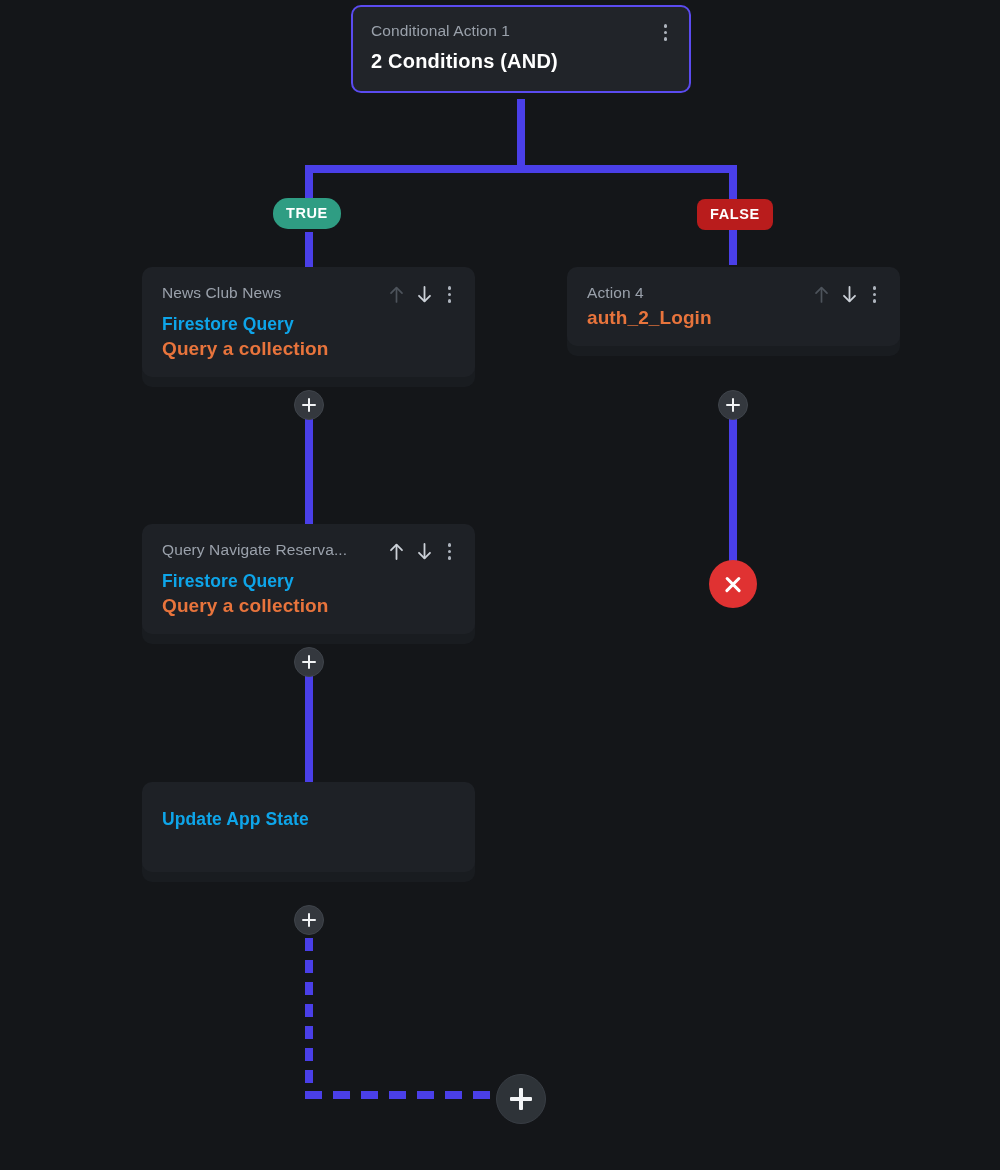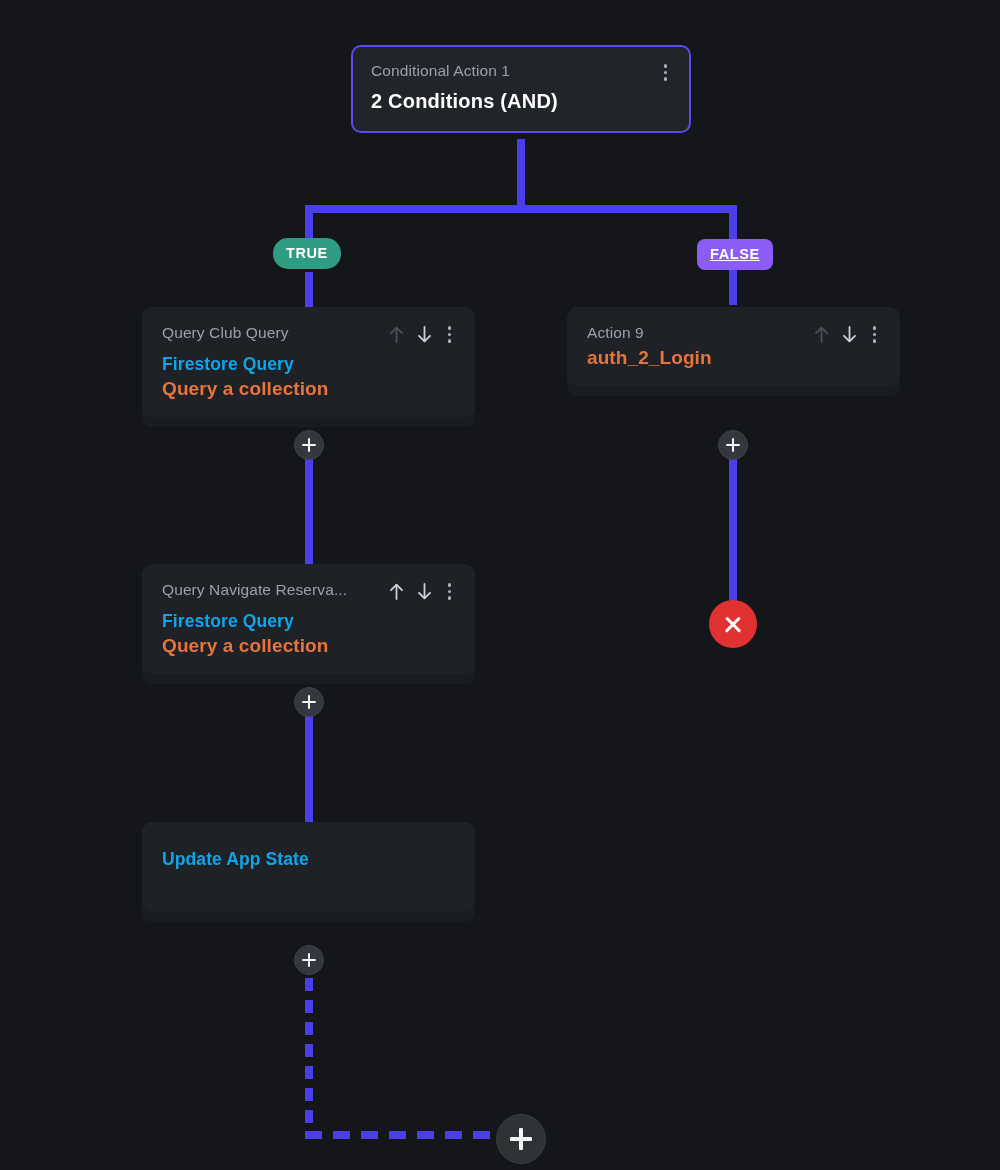--- a/index.html
+++ b/index.html
@@ -13,21 +13,20 @@
     position: relative;
     overflow: hidden;
     font-family: "Liberation Sans", sans-serif;
     -webkit-font-smoothing: antialiased;
   }
   #canvas {
     position: absolute;
     inset: 0;
     width: 1000px;
     height: 874px;
-    margin-top: 40px;
   }
 
   
   .conn {
     position: absolute;
     background: #4a3fe8;
     z-index: 1;
   }
   .conn.v { width: 8px; }
   .conn.h { height: 8px; }
@@ -181,21 +180,21 @@
     z-index: 5;
     border-radius: 8px;
     padding: 7px 13px 8px 13px;
     font-size: 14.5px;
     font-weight: bold;
     letter-spacing: 0.6px;
     color: #ffffff;
     line-height: 16px;
   }
   .badge.true  { background: #2f9d83; border-radius: 15px; }
-  .badge.false { background: #8b5cf6; text-decoration: underline; }
+  .badge.false { background: #b91c1c; }
 
   
   .stop {
     position: absolute;
     width: 48px;
     height: 48px;
     border-radius: 50%;
     background: #e03232;
     z-index: 6;
     display: flex;
@@ -243,21 +242,21 @@
     </div>
   </div>
 
   <div class="badge true" style="left:273px; top:198px;">TRUE</div>
   <div class="badge false" style="left:697px; top:199px;">FALSE</div>
 
   <div class="node" style="left:142px; top:267px; width:333px;">
     <div class="card-shadow"></div>
     <div class="card">
       <div class="card-head">
-        <div class="card-title">Query Club Query</div>
+        <div class="card-title">News Club News</div>
         <div class="card-actions">
           <span class="icon-btn arrow-dim">
             <svg width="17" height="19" viewBox="0 0 17 19" fill="none">
               <line x1="8.5" y1="17" x2="8.5" y2="3" stroke-width="1.7" stroke-linecap="round"></line>
               <path d="M3 8.2L8.5 2.6L14 8.2" stroke-width="1.7" stroke-linecap="round" stroke-linejoin="round"></path>
             </svg>
           </span>
           <span class="icon-btn arrow-on">
             <svg width="17" height="19" viewBox="0 0 17 19" fill="none">
               <line x1="8.5" y1="2" x2="8.5" y2="16" stroke-width="1.8" stroke-linecap="round"></line>
@@ -333,21 +332,21 @@
   <div class="dash-v" style="left:305px; top:938px; height:157px;"></div>
   <div class="dash-h" style="left:305px; top:1091px; width:200px;"></div>
   <div class="add-btn big" style="left:496px; top:1074px;">
     <span class="plus"></span>
   </div>
 
   <div class="node" style="left:567px; top:267px; width:333px;">
     <div class="card-shadow"></div>
     <div class="card">
       <div class="card-head">
-        <div class="card-title">Action 9</div>
+        <div class="card-title">Action 4</div>
         <div class="card-actions">
           <span class="icon-btn arrow-dim">
             <svg width="17" height="19" viewBox="0 0 17 19" fill="none">
               <line x1="8.5" y1="17" x2="8.5" y2="3" stroke-width="1.7" stroke-linecap="round"></line>
               <path d="M3 8.2L8.5 2.6L14 8.2" stroke-width="1.7" stroke-linecap="round" stroke-linejoin="round"></path>
             </svg>
           </span>
           <span class="icon-btn arrow-on">
             <svg width="17" height="19" viewBox="0 0 17 19" fill="none">
               <line x1="8.5" y1="2" x2="8.5" y2="16" stroke-width="1.8" stroke-linecap="round"></line>

